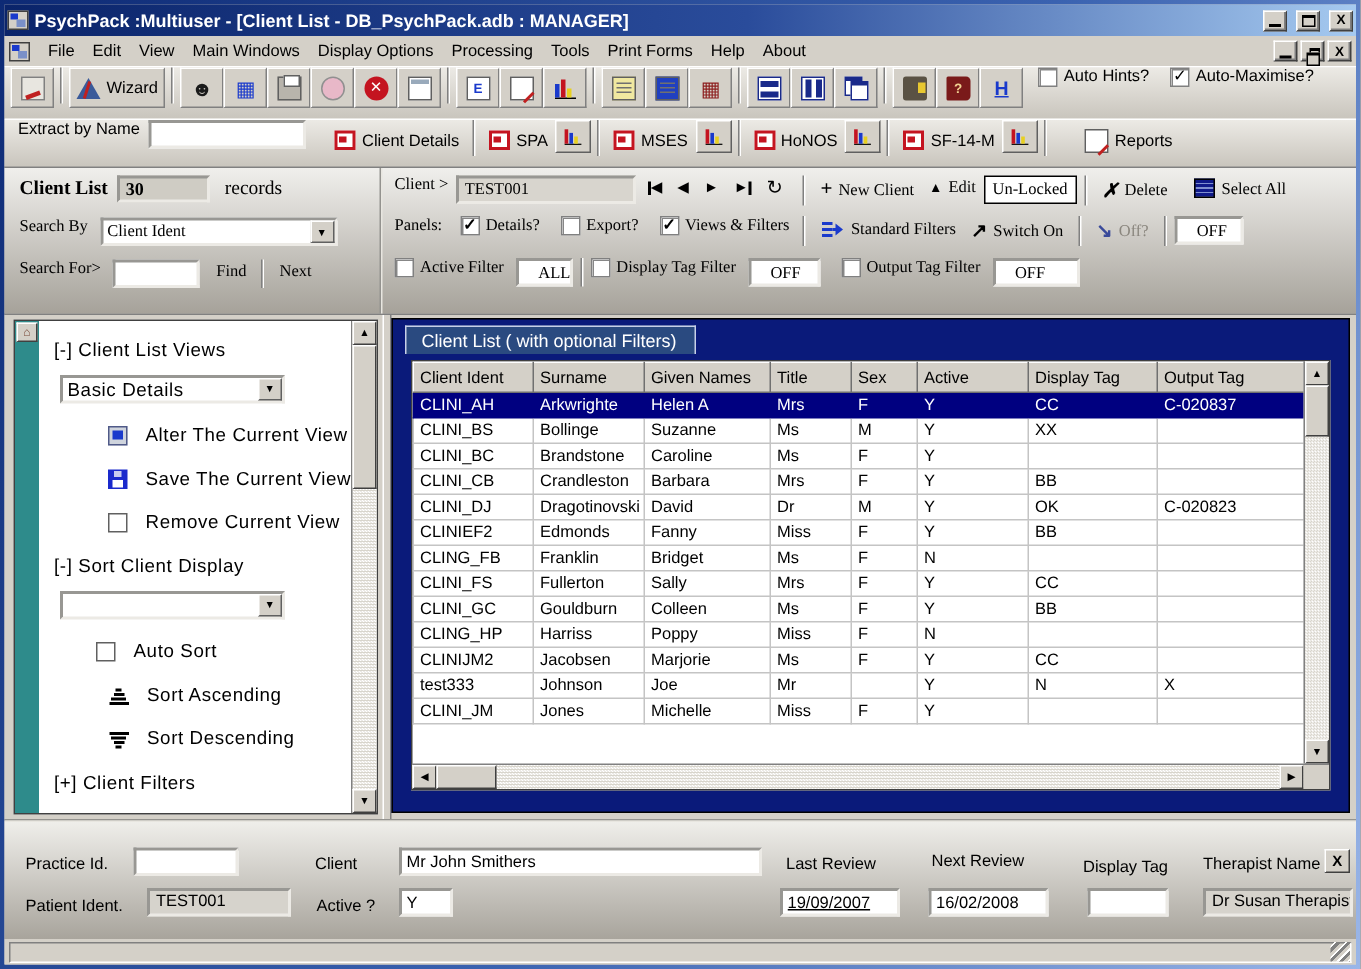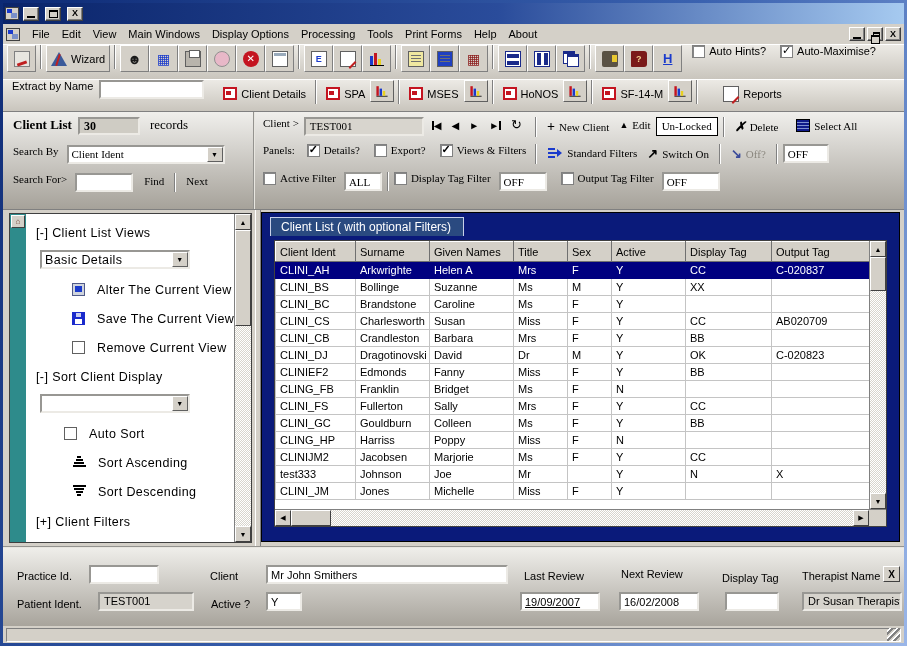--- a/index.html
+++ b/index.html
@@ -96,21 +96,21 @@
   .ic-book { background:#7a1a1a; border-radius:1px 3px 3px 1px; color:#f0d090; font-size:9px; font-weight:bold; }
   .glyph-H { color:#1a3acc; font-weight:bold; font-size:13px; text-decoration:underline; }
 
   .cb { width:13px; height:13px; background:#fff; border:1px solid #808080; box-shadow: inset 1px 1px 0 #404040a0; display:inline-flex; align-items:center; justify-content:center; font-size:11px; font-weight:bold; color:#000; flex:0 0 auto; }
   .cb.checked::after { content:"✓"; margin-top:-2px; }
 
   .ic-redwin { width:14px; height:13px; border:2px solid #c41420; background:#fff; position:relative; flex:0 0 auto; }
   .ic-redwin::after { content:""; position:absolute; left:1px; top:2px; width:5px; height:4px; background:#c41420; }
   .chartbtn { width:24px; height:22px; background:#D4D0C8; border:1px solid; border-color:#fff #606060 #606060 #fff; display:flex; align-items:center; justify-content:center; }
 
-  .txt { background:#fff; border:2px inset #eceae5; height:19px; padding:0 3px; font-family:inherit; font-size:11px; }
+  .txt { background:#fff; border:2px inset #eceae5; height:19px; padding:0 13px; font-family:inherit; font-size:11px; }
 
   
   .headerpanel {
     height:98px; flex:0 0 98px; display:flex;
     background: linear-gradient(#f0efec 0%, #a6a29a 100%);
     border-bottom:1px solid #808080;
   }
   .hp-left { width:252px; flex:0 0 252px; padding:5px 6px 0 10px; border-right:2px groove #e8e6e0; }
   .hp-right { flex:1; padding:5px 4px 0 8px; }
   .hp-row { display:flex; align-items:flex-start; margin-bottom:7px; white-space:nowrap;font-family:Liberation Serif, serif; }
@@ -134,21 +134,21 @@
   
   .main { flex:1 1 auto; display:flex; background:#D4D0C8; min-height:0; }
 
   .sidebar { width:252px; flex:0 0 252px; padding:3px 3px 3px 6px; }
   .side-frame { height:100%; border:1px solid #404040; background:#fff; display:flex; }
   .teal { width:16px; flex:0 0 16px; background:#2e8b8b; position:relative; }
   .teal-btn { position:absolute; left:1px; top:1px; width:14px; height:13px; background:#D4D0C8; border:1px solid; border-color:#fff #404040 #404040 #fff; font-size:8px; display:flex; align-items:center; justify-content:center; color:#7a4a3a; }
   .side-content { flex:1; padding:12px 2px 0 8px; font-size:12.5px; letter-spacing:.4px; overflow:hidden; }
   .sect { margin:0 0 10px 2px; white-space:nowrap; }
   .side-combo { width:150px; margin:2px 0 14px 6px; }
-  .side-item { display:flex; align-items:flex-start; gap:12px; margin:0 0 15px 38px; white-space:nowrap; }
+  .side-item { display:flex; align-items:flex-end; gap:12px; margin:0 0 15px 38px; white-space:nowrap; }
   .ic-monitor { width:13px; height:13px; background:#cfd4dd; border:1px solid #505a88; }
   .ic-monitor::before { content:""; position:absolute; left:2px; top:2px; width:7px; height:6px; background:#1a3acc; }
   .ic-floppy { width:13px; height:13px; background:#1a2acc; }
   .ic-floppy::before { content:""; position:absolute; left:3px; bottom:1px; width:7px; height:5px; background:#fff; }
   .ic-floppy::after { content:""; position:absolute; left:4px; top:1px; width:5px; height:4px; background:#c8ccf0; }
   .cbx { width:13px; height:13px; background:#fff; border:1px solid #606060; display:inline-flex; align-items:center; justify-content:center; font-size:10px; font-weight:bold; }
   .sortbars { display:flex; flex-direction:column; align-items:center; gap:1px; width:14px; }
   .sortbars i { display:block; height:2px; background:#000; }
   .sortbars .s1 { width:4px; } .sortbars .s2 { width:7px; } .sortbars .s3 { width:10px; } .sortbars .s4 { width:13px; }
 
@@ -193,20 +193,21 @@
   .grip { position:absolute; right:0; bottom:0; width:13px; height:13px; background:repeating-linear-gradient(135deg, transparent 0 2px, #fff 2px 3px, #808080 3px 5px); }
 </style>
 </head>
 <body>
 
 <div class="frame">
 <div class="window">
 
   <div class="titlebar">
     <div class="app-icon"></div>
+    <div class="title-text">PsychPack :Multiuser - [Client List - DB_PsychPack.adb : MANAGER]</div>
     <div class="winbtn">
           <div class="glyph-min"></div>
         </div>
     <div class="winbtn">
           <div class="glyph-max"></div>
         </div>
     <div class="winbtn">
           <span>X</span>
         </div>
   </div>
@@ -622,30 +623,20 @@
                       <td>CLINI_BC</td>
                       <td>Brandstone</td>
                       <td>Caroline</td>
                       <td>Ms</td>
                       <td>F</td>
                       <td>Y</td>
                       <td></td>
                       <td></td>
                     </tr>
                     <tr>
-                      <td>CLINI_CS</td>
-                      <td>Charlesworth</td>
-                      <td>Susan</td>
-                      <td>Miss</td>
-                      <td>F</td>
-                      <td>Y</td>
-                      <td>CC</td>
-                      <td>AB020709</td>
-                    </tr>
-                    <tr>
                       <td>CLINI_CB</td>
                       <td>Crandleston</td>
                       <td>Barbara</td>
                       <td>Mrs</td>
                       <td>F</td>
                       <td>Y</td>
                       <td>BB</td>
                       <td></td>
                     </tr>
                     <tr>

